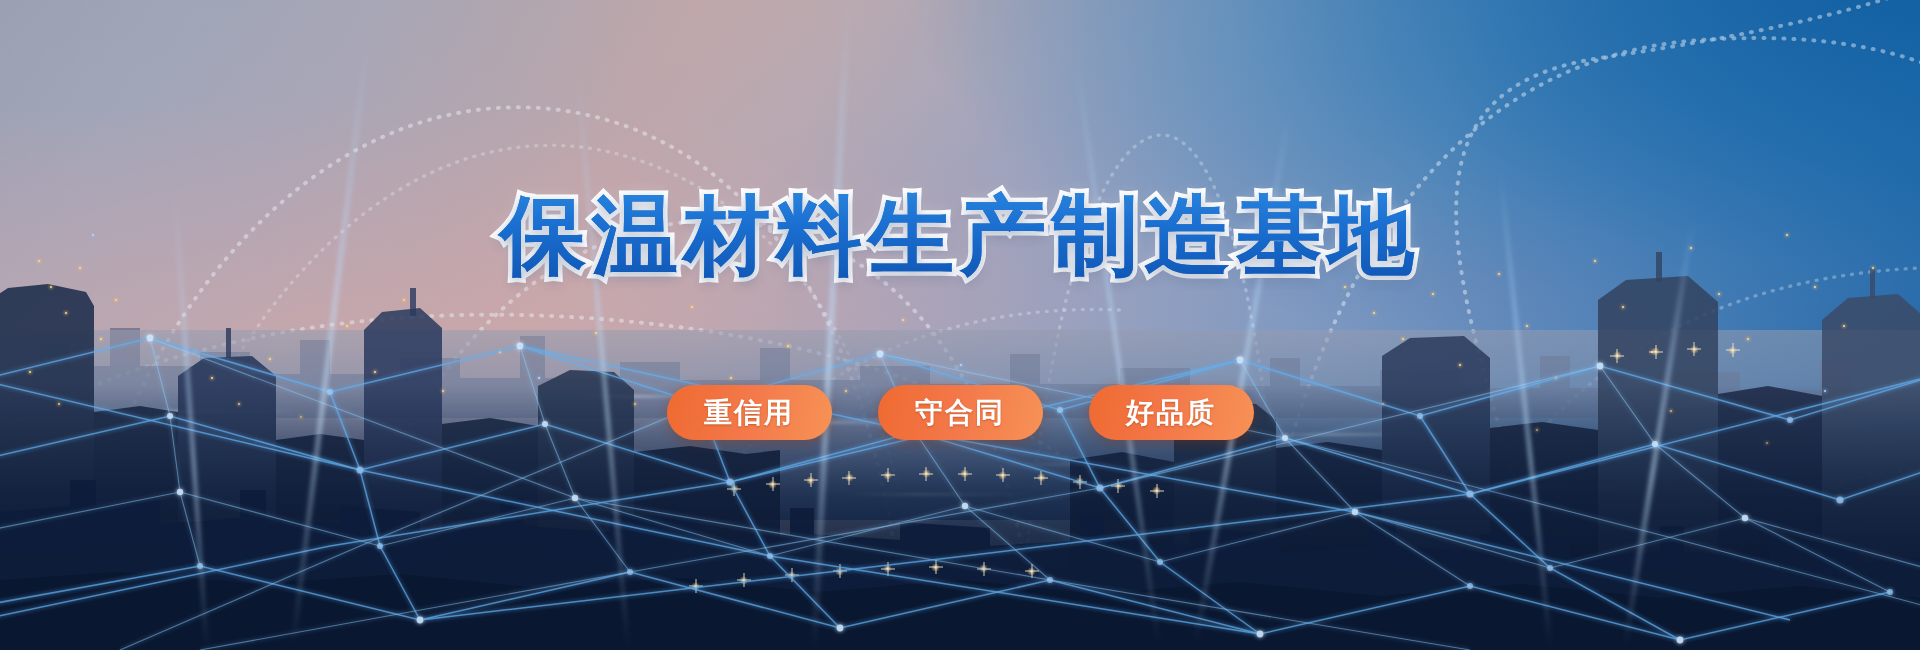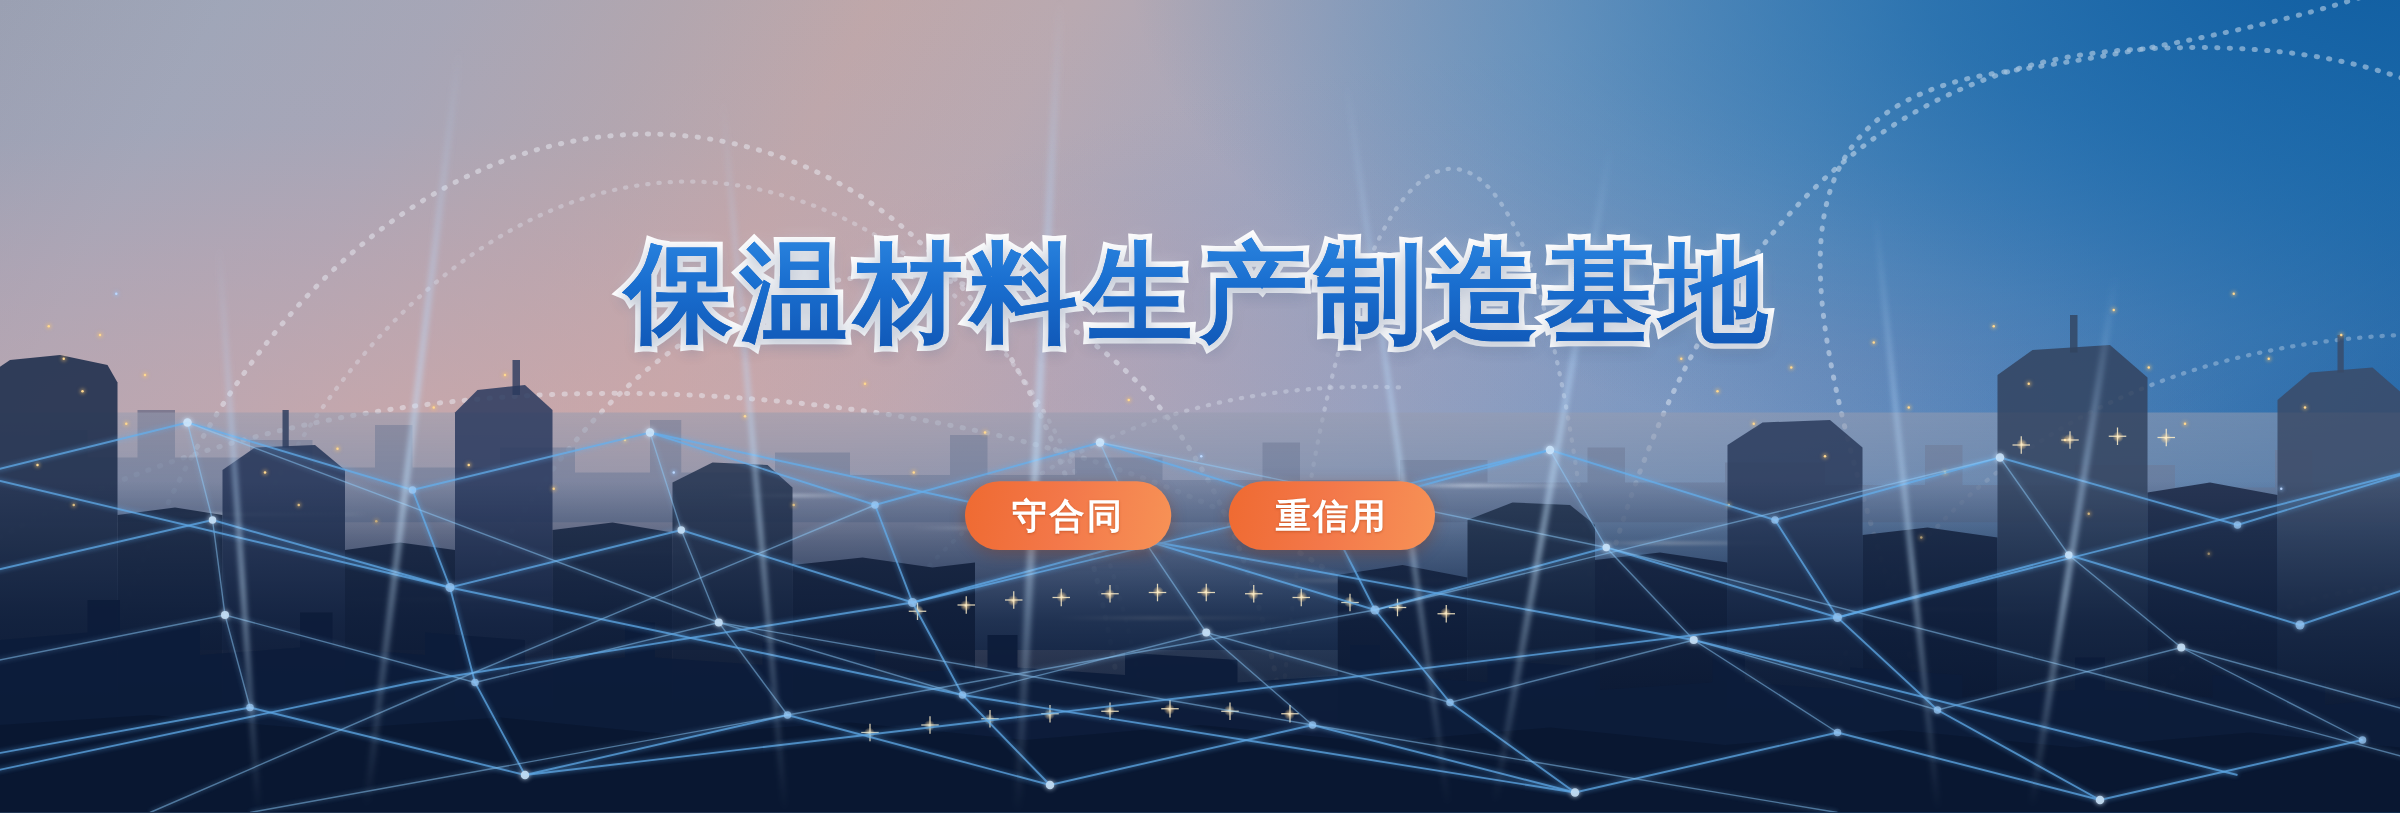--- a/index.html
+++ b/index.html
@@ -528,21 +528,24 @@
   </div>
 
   <div class="content">
 
 
     <div class="headline">保温材料生产制造基地</div>
     <div class="headline-fill">保温材料生产制造基地</div>
 
     <div class="pills">
       <div class="pill">
+        <span>重信用</span>
+      </div>
+      <div class="pill">
         <span>守合同</span>
       </div>
       <div class="pill">
-        <span>重信用</span>
+        <span>好品质</span>
       </div>
     </div>
 
   </div>
 </div>
 
 </body></html>

